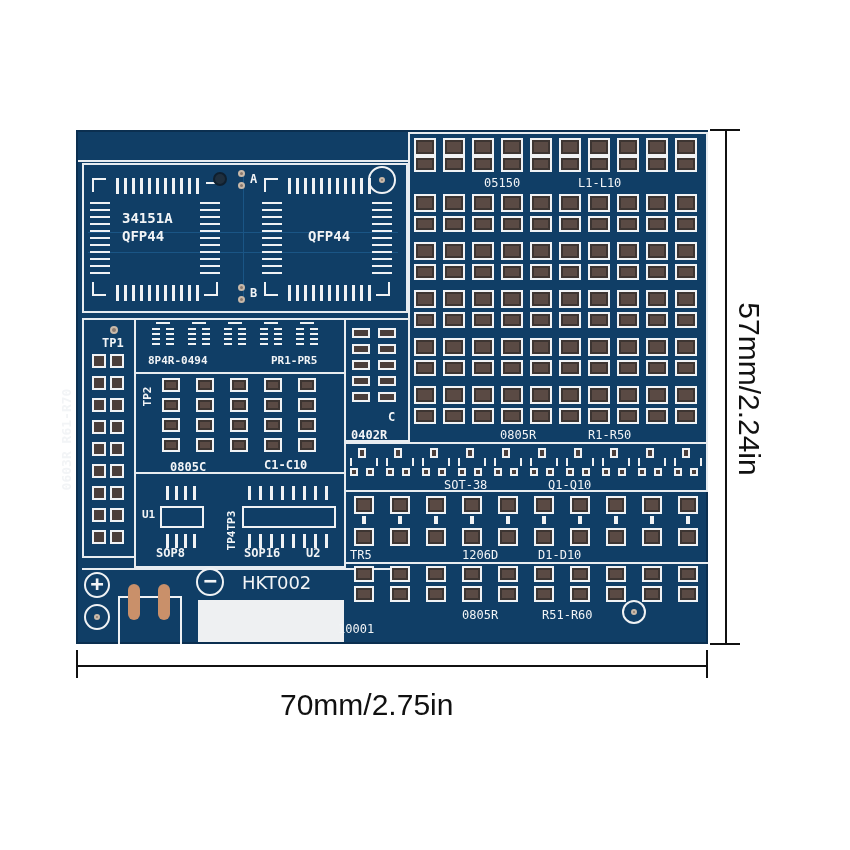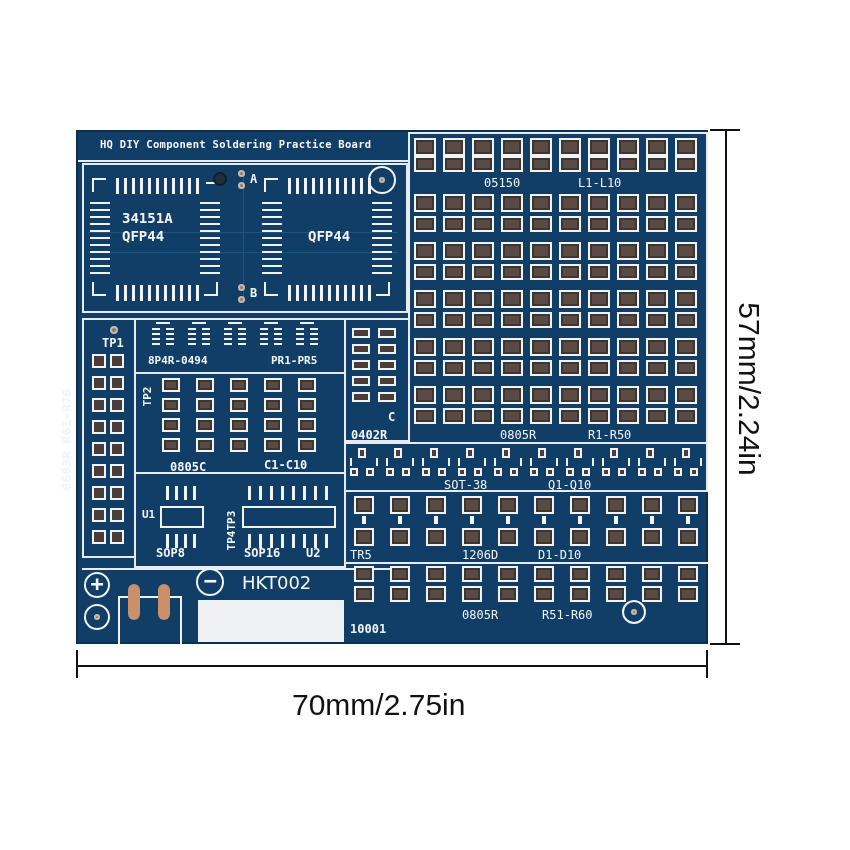--- a/index.html
+++ b/index.html
@@ -15,21 +15,20 @@
 .hole{position:absolute;border-radius:50%;background:#8a7a70;border:2px solid #c9b9a9}
 .dim{position:absolute;background:#111}
 .dimtxt{position:absolute;font-family:"Liberation Sans",sans-serif;color:#111;font-size:30px;white-space:nowrap}
 .trace{position:absolute;background:#1a5585}
 </style>
 </head>
 <body>
 
 <div class="board">
 
-  <div class="abs silk" style="left:22px;top:6px;font-size:10.5px;letter-spacing:0.3px">HQ DIY Component Soldering Practice Board</div>
   <div class="abs" style="left:0;top:28px;width:330px;height:2px;background:#e8ecf0"></div>
 
   <div class="frame" style="left:4px;top:31px;width:326px;height:150px"></div>
 
   <div class="trace" style="left:10px;top:100px;width:310px;height:1px"></div>
   <div class="trace" style="left:10px;top:120px;width:310px;height:1px"></div>
   <div class="trace" style="left:165px;top:40px;width:1px;height:130px"></div>
 
   <div class="abs" style="left:10px;top:40px;width:140px;height:135px">
     <div class="abs" style="left:4px;top:6px;width:14px;height:14px;border-top:2px solid #f0f2f4;border-left:2px solid #f0f2f4"></div>
@@ -110,21 +109,21 @@
   <div class="abs silk" style="left:272px;top:416px;font-size:12px;font-weight:normal">TR5</div>
   <div class="abs silk" style="left:384px;top:416px;font-size:12px;font-weight:normal">1206D</div>
   <div class="abs silk" style="left:460px;top:416px;font-size:12px;font-weight:normal">D1-D10</div>
   <div class="abs" style="left:266px;top:430px;width:364px;height:2px;background:#e8ecf0"></div>
 
   <div class="abs silk" style="left:384px;top:476px;font-size:12px;font-weight:normal">0805R</div>
   <div class="abs silk" style="left:464px;top:476px;font-size:12px;font-weight:normal">R51-R60</div>
   <div class="abs" style="left:544px;top:468px;width:24px;height:24px;border:2px solid #f0f2f4;border-radius:50%">
       <div class="hole" style="left:7px;top:7px;width:6px;height:6px"></div>
     </div>
-  <div class="abs silk" style="left:272px;top:490px;font-size:12px;font-weight:bold">10001</div>
+  <div class="abs silk" style="left:260px;top:490px;font-size:12px;font-weight:normal">10001</div>
 
   <div id="gen">
       <div class="pin" style="left: 38px; top: 46px; width: 3px; height: 16px;"></div>
       <div class="pin" style="left: 38px; top: 153px; width: 3px; height: 16px;"></div>
       <div class="pin" style="left: 46px; top: 46px; width: 3px; height: 16px;"></div>
       <div class="pin" style="left: 46px; top: 153px; width: 3px; height: 16px;"></div>
       <div class="pin" style="left: 54px; top: 46px; width: 3px; height: 16px;"></div>
       <div class="pin" style="left: 54px; top: 153px; width: 3px; height: 16px;"></div>
       <div class="pin" style="left: 62px; top: 46px; width: 3px; height: 16px;"></div>
       <div class="pin" style="left: 62px; top: 153px; width: 3px; height: 16px;"></div>
@@ -549,13 +548,13 @@
 </div>
 
 <div class="dim" style="left:710px;top:129px;width:30px;height:2px"></div>
 <div class="dim" style="left:710px;top:643px;width:30px;height:2px"></div>
 <div class="dim" style="left:725px;top:129px;width:2px;height:516px"></div>
 <div class="dimtxt" style="left:662px;top:372px;transform:rotate(90deg);transform-origin:center">57mm/2.24in</div>
 
 <div class="dim" style="left:76px;top:650px;width:2px;height:28px"></div>
 <div class="dim" style="left:706px;top:650px;width:2px;height:28px"></div>
 <div class="dim" style="left:76px;top:665px;width:632px;height:2px"></div>
-<div class="dimtxt" style="left:292px;top:688px">70mm/2.75in</div>
+<div class="dimtxt" style="left:280px;top:688px">70mm/2.75in</div>
 
 </body></html>

